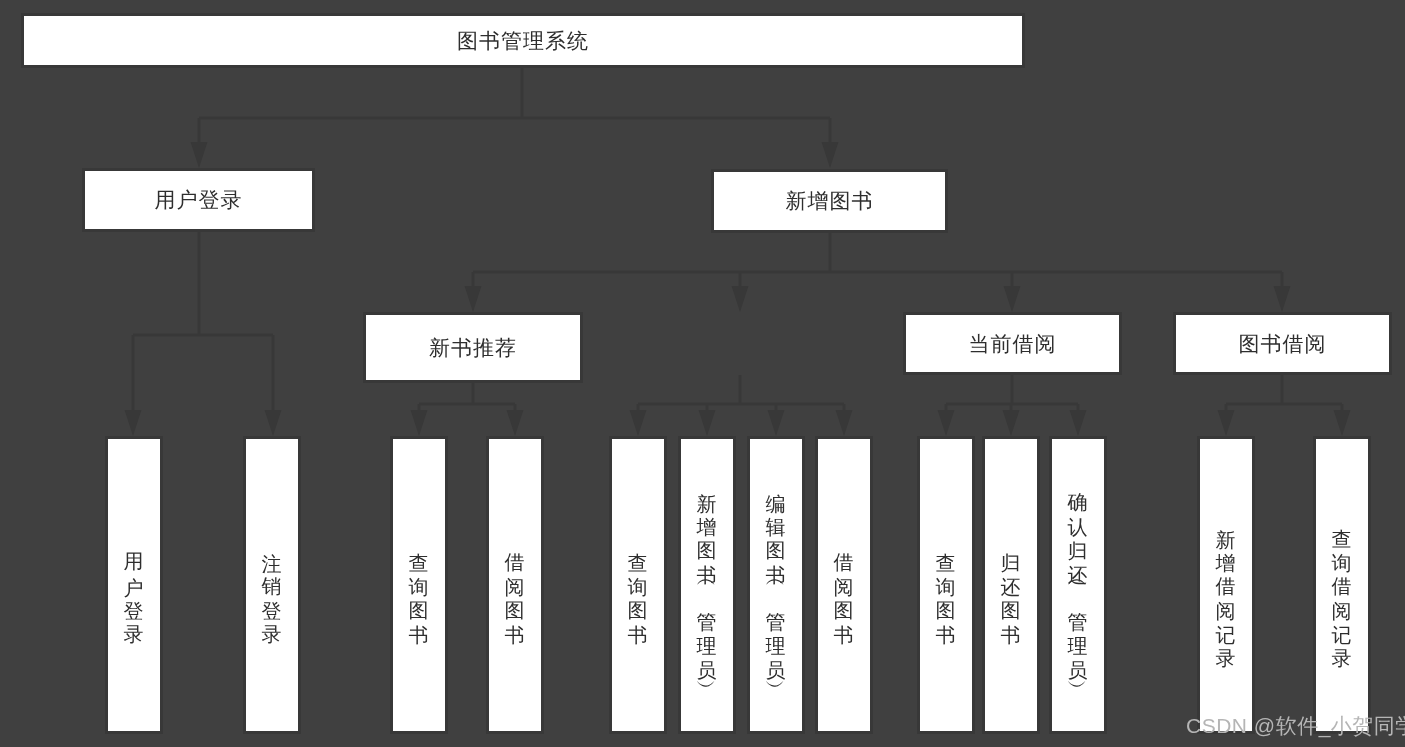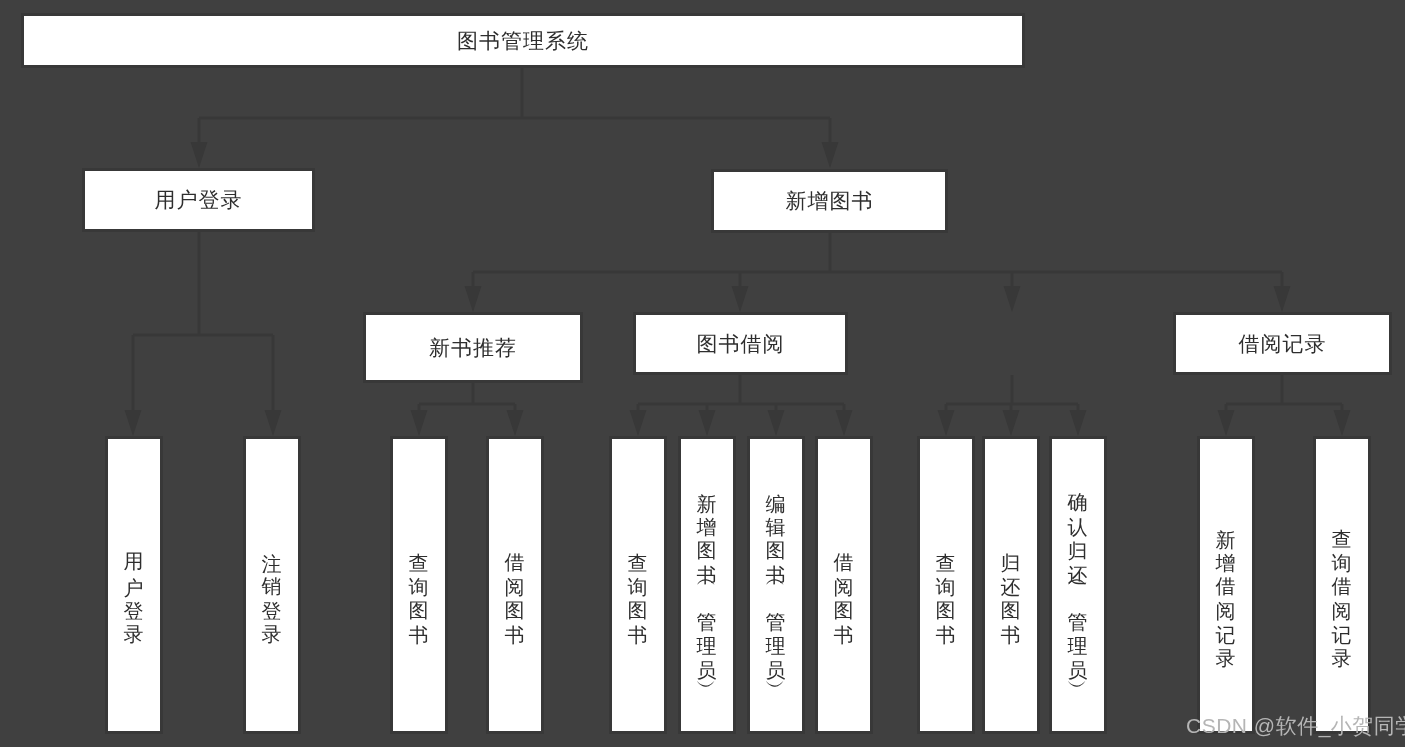--- a/index.html
+++ b/index.html
@@ -76,25 +76,25 @@
   <div class="node" style="left:82px;top:168px;width:233px;height:64px">
     <span>用户登录</span>
   </div>
   <div class="node" style="left:711px;top:169px;width:237px;height:64px">
     <span>新增图书</span>
   </div>
 
   <div class="node" style="left:363px;top:312px;width:220px;height:71px">
     <span>新书推荐</span>
   </div>
-  <div class="node" style="left:633px;top:312px;width:215px;height:63px">
-    <span>图书借阅</span>
+  <div class="node" style="left:903px;top:312px;width:219px;height:63px">
+    <span>当前借阅</span>
   </div>
   <div class="node" style="left:1173px;top:312px;width:219px;height:63px">
-    <span>借阅记录</span>
+    <span>图书借阅</span>
   </div>
 
   <div class="node leaf" style="left:105px;top:436px;width:58px;height:298px">
     <span class="vtext vt4">用户登录</span>
   </div>
   <div class="node leaf" style="left:243px;top:436px;width:58px;height:298px">
     <span class="vtext vt4">注销登录</span>
   </div>
 
   <div class="node leaf" style="left:390px;top:436px;width:58px;height:298px">

